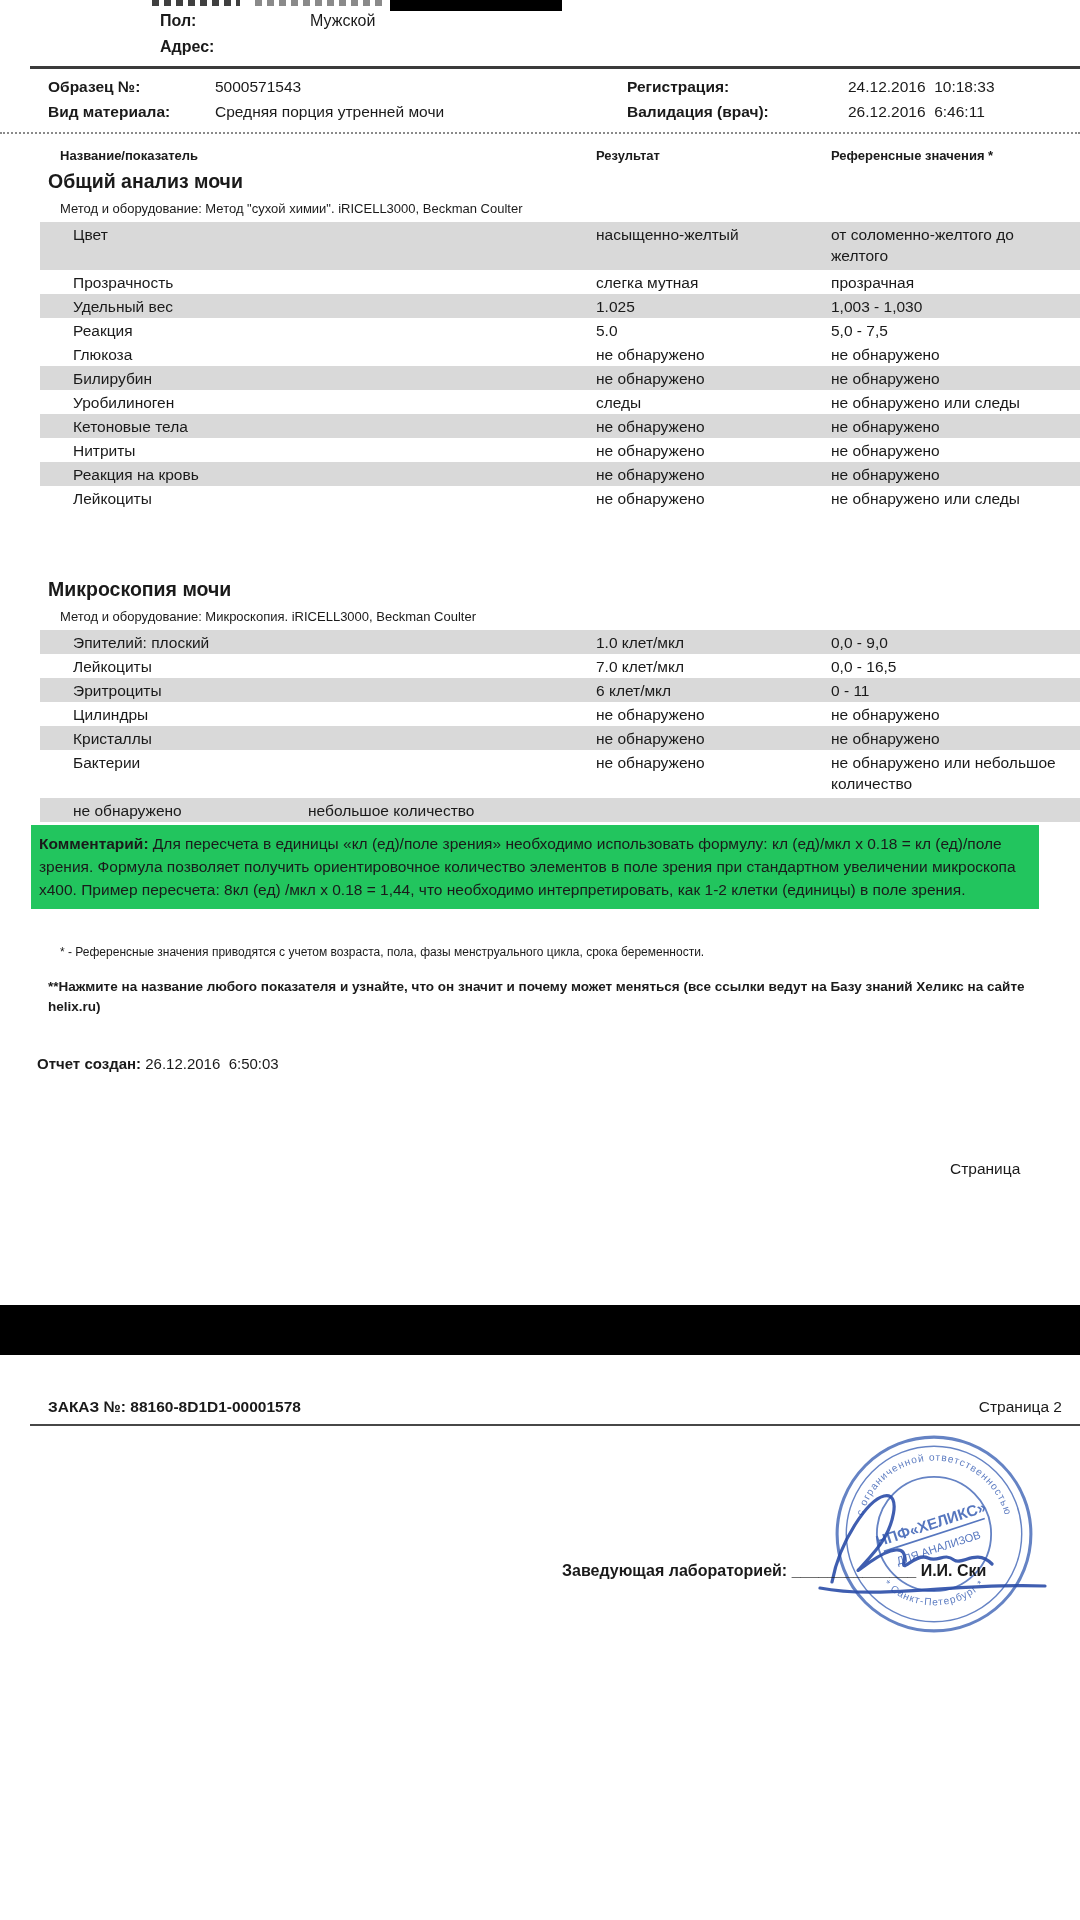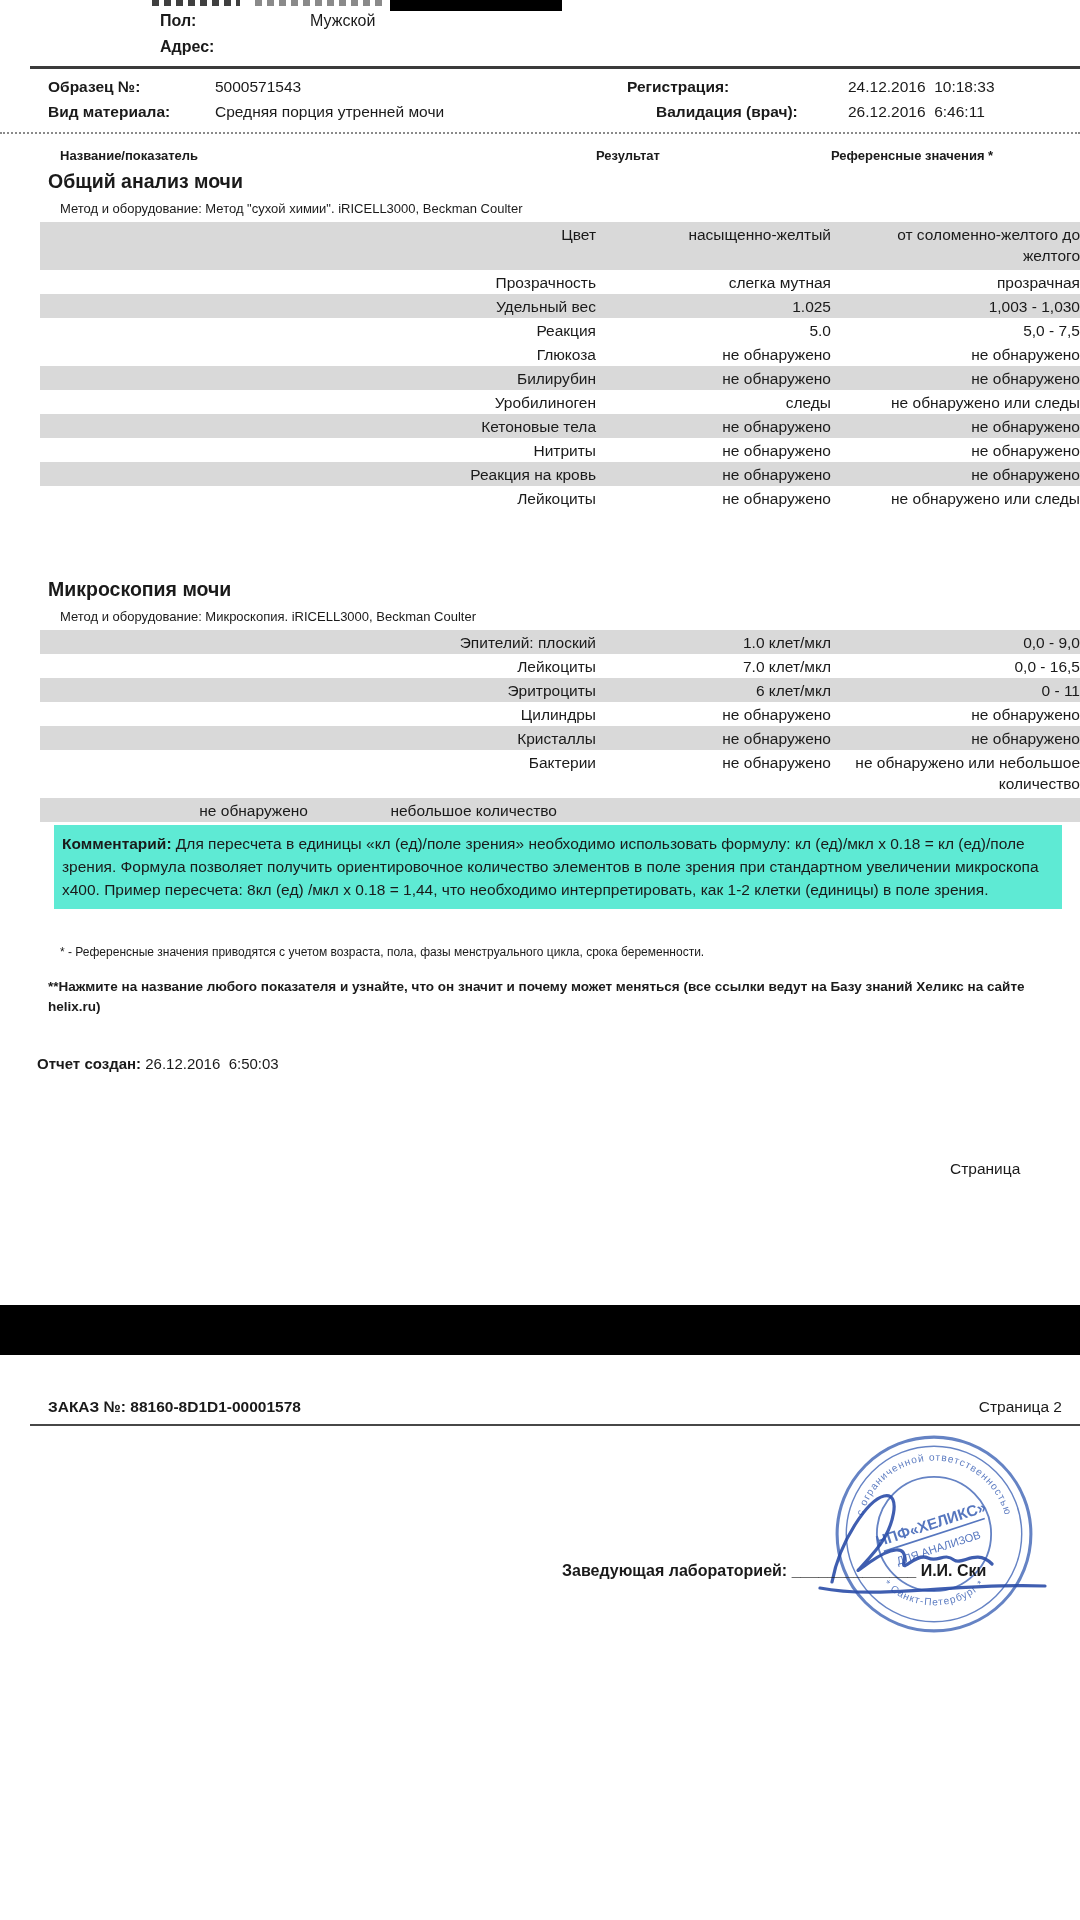--- a/index.html
+++ b/index.html
@@ -23,28 +23,28 @@
   .val16 { font-size:16px; }
   .lbl15 { font-size:15.5px; font-weight:bold; }
   .val15 { font-size:15.5px; }
 
   .colhead { font-size:13px; font-weight:bold; }
 
   .sec-title { font-size:19.5px; font-weight:bold; }
   .method { font-size:13px; color:#1a1a1a; }
 
   .tbl { left:40px; width:1040px; }
-  .row { display:flex; align-items:flex-start; min-height:24px; height:24px; padding:2px 0 0 33px; font-size:15.5px; line-height:21px;text-align:right; }
+  .row { display:flex; align-items:flex-start; min-height:24px; height:24px; padding:2px 0 0 33px; font-size:15.5px; line-height:21px; }
   .row.tall { height:48px; }
   .row.shaded { background:#d9d9d9; }
   .cell.name { width:523px; }
   .cell.result { width:235px; }
   .cell.ref { width:249px; white-space:pre-line; overflow:visible; }
 
-  .comment { left:54px; top:825px; width:1008px; background:#5eead4; padding:7px 8px 8px 8px;
+  .comment { left:31px; top:825px; width:1008px; background:#22c55e; padding:7px 8px 8px 8px;
              font-size:15.5px; line-height:23px; }
   .fn1 { left:60px; top:945px; font-size:12px; }
   .fn2 { left:48px; top:977px; width:990px; font-size:13.5px; font-weight:bold; line-height:20px; }
 
   .created { left:37px; top:1037px; font-size:15px;margin-top:18px; }
   .pagemark { left:950px; top:1160px; font-size:15.5px; }
 
   .blackband { left:0; top:1305px; width:1080px; height:50px; background:#000; }
 
   .order { left:48px; top:1398px; font-size:15.5px; font-weight:bold; }
@@ -67,21 +67,21 @@
 <span class="abs lbl16" style="left:160px;top:38px">Адрес:</span>
 
 <div class="abs rule1"></div>
 
 <span class="abs lbl15" style="left:48px;top:78px">Образец №:</span>
 <span class="abs val15" style="left:215px;top:78px">5000571543</span>
 <span class="abs lbl15" style="left:627px;top:78px">Регистрация:</span>
 <span class="abs val15 pre" style="left:848px;top:78px">24.12.2016  10:18:33</span>
 <span class="abs lbl15" style="left:48px;top:103px">Вид материала:</span>
 <span class="abs val15" style="left:215px;top:103px">Средняя порция утренней мочи</span>
-<span class="abs lbl15" style="left:656px;top:103px">Валидация (врач):</span>
+<span class="abs lbl15" style="left:627px;top:103px">Валидация (врач):</span>
 <span class="abs val15 pre" style="left:848px;top:103px">26.12.2016  6:46:11</span>
 
 <div class="abs dotted"></div>
 
 <span class="abs colhead" style="left:60px;top:148px">Название/показатель</span>
 <span class="abs colhead" style="left:596px;top:148px">Результат</span>
 <span class="abs colhead" style="left:831px;top:148px">Референсные значения *</span>
 
 <div class="abs sec-title" style="left:48px;top:170px">Общий анализ мочи</div>
 <div class="abs method" style="left:60px;top:201px">Метод и оборудование:  Метод "сухой химии". iRICELL3000, Beckman Coulter</div>

